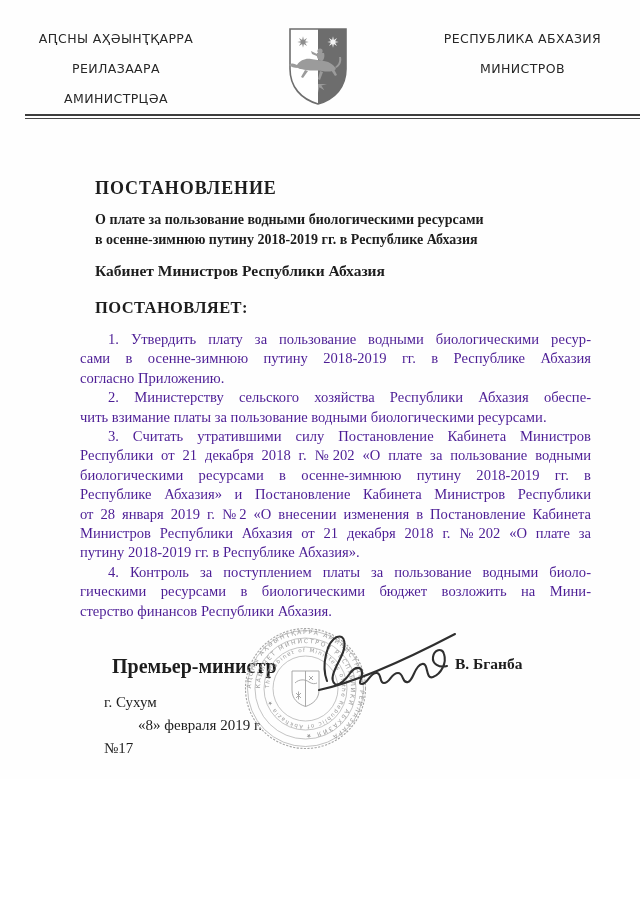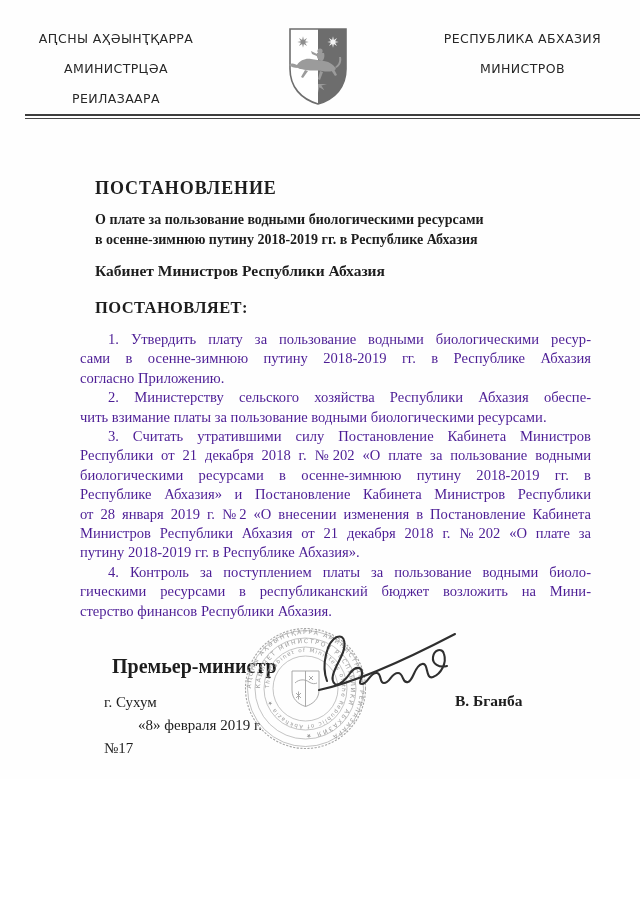--- a/index.html
+++ b/index.html
@@ -23,38 +23,38 @@
   .issuer { top:262px; font-size:15.5px; font-weight:bold; }
   .decree { top:298px; font-size:16.5px; font-weight:bold; letter-spacing:.4px; }
   
   .body-text { position:absolute; top:330px; left:80px; width:511px;
     font-size:14.6px; line-height:19.4px; color:#4c1d95; }
   .pline { text-align:justify; text-align-last:justify; }
   .pline.first { text-indent:28px; }
   .pline.last { text-align-last:auto; }
   
   .premier { position:absolute; left:112px; top:655px; font-size:20px; font-weight:bold; z-index:1; }
-  .minister-name { position:absolute; left:455px; top:655px; font-size:15.5px; font-weight:bold;margin-top:37px; }
+  .minister-name { position:absolute; left:455px; top:655px; font-size:15.5px; font-weight:bold; }
   .seal { position:absolute; left:243px; top:626px; width:125px; height:125px; z-index:2; }
   .signature { position:absolute; left:315px; top:629px; width:142px; height:64px; z-index:3; }
   .city   { position:absolute; left:104px; top:694px; font-size:15px; }
   .date   { position:absolute; left:103px; top:717px; font-size:15px;margin-left:35px; }
   .number { position:absolute; left:104px; top:740px; font-size:15px; }
   .ringtext { font-family:"DejaVu Sans", sans-serif; font-size:6.1px; letter-spacing:1.6px; fill:#9d9d9d; }
   .ringtext.en { font-size:5.6px; letter-spacing:1.2px; }
 </style>
 </head>
 <body>
 
 <div class="page">
 
   <div class="hcol hcol-left">
     <div>АԤСНЫ АҲӘЫНҬҚАРРА</div>
+    <div>РЕИЛАЗААРА</div>
     <div>АМИНИСТРЦӘА</div>
-    <div>РЕИЛАЗААРА</div>
   </div>
 
   <svg class="emblem" viewBox="0 0 62 80">
     <defs>
       <clipPath id="clL">
           <rect x="0" y="0" width="31" height="80"></rect>
         </clipPath>
       <clipPath id="clR">
           <rect x="31" y="0" width="31" height="80"></rect>
         </clipPath>
@@ -108,21 +108,21 @@
       <div class="pline first">3. Считать утратившими силу Постановление Кабинета Министров</div>
       <div class="pline">Республики от 21 декабря 2018 г. №202 «О плате за пользование водными</div>
       <div class="pline">биологическими ресурсами в осенне-зимнюю путину 2018-2019 гг. в</div>
       <div class="pline">Республике Абхазия» и Постановление Кабинета Министров Республики</div>
       <div class="pline">от 28 января 2019 г. №2 «О внесении изменения в Постановление Кабинета</div>
       <div class="pline">Министров Республики Абхазия от 21 декабря 2018 г. №202 «О плате за</div>
       <div class="pline last">путину 2018-2019 гг. в Республике Абхазия».</div>
     </div>
     <div>
       <div class="pline first">4. Контроль за поступлением платы за пользование водными биоло-</div>
-      <div class="pline">гическими ресурсами в республиканский бюджет возложить на Мини-</div>
+      <div class="pline">гическими ресурсами в биологическими бюджет возложить на Мини-</div>
       <div class="pline last">стерство финансов Республики Абхазия.</div>
     </div>
   </div>
 
   <div class="premier">Премьер-министр</div>
   <div class="minister-name">В. Бганба</div>
 
   <svg class="seal" viewBox="0 0 125 125">
     <defs>
       <path id="ring1" d="M8,62.5 A54.5,54.5 0 1 1 117,62.5 A54.5,54.5 0 1 1 8,62.5" fill="none"></path>

